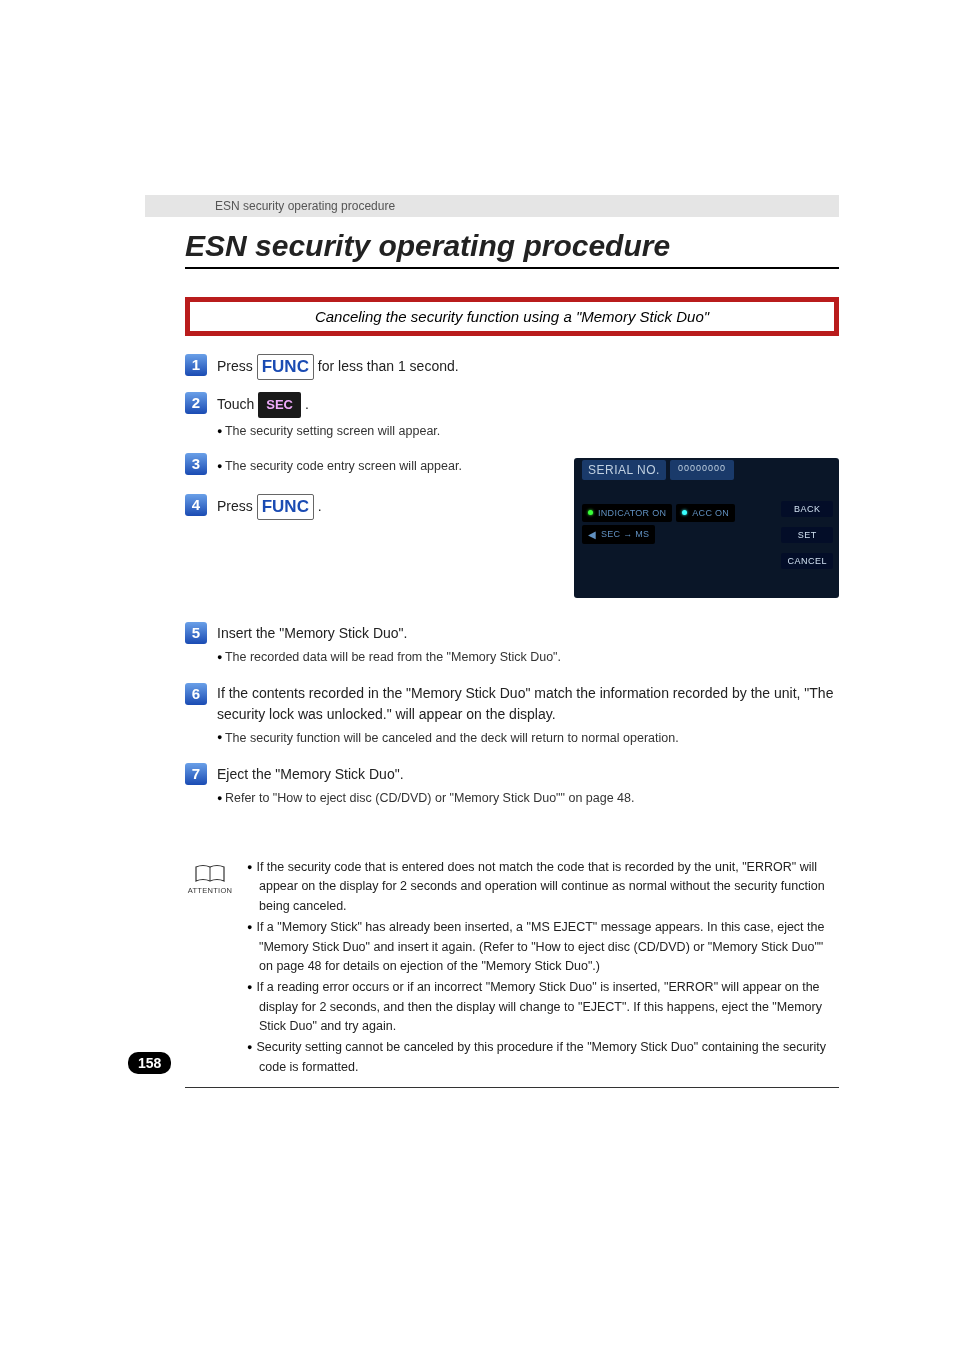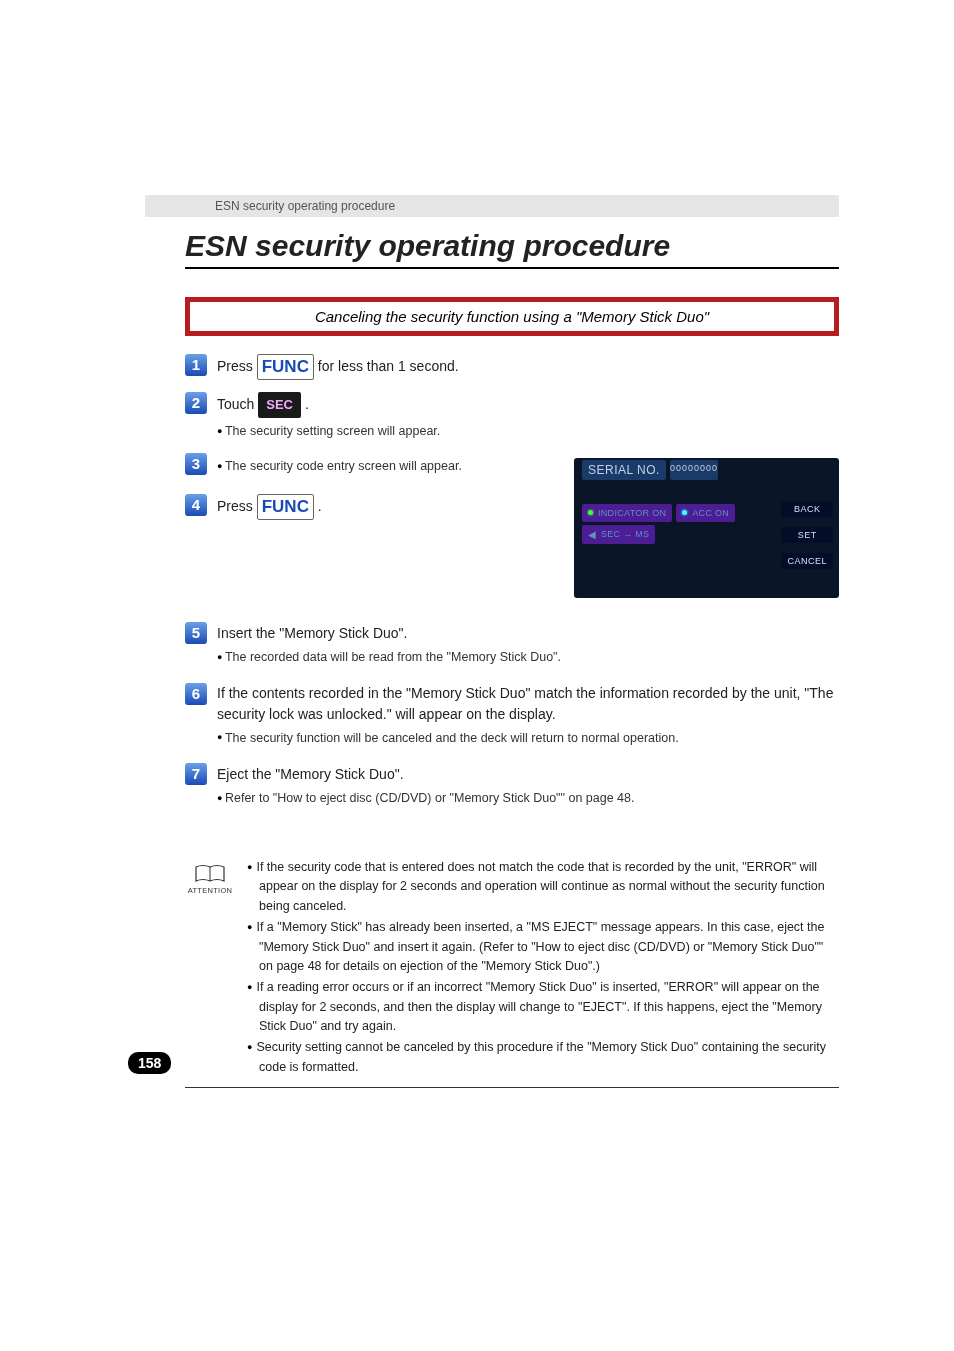--- a/index.html
+++ b/index.html
@@ -178,31 +178,31 @@
       color: #c0d0e0;
       font-size: 12px;
       padding: 3px 6px;
       border-radius: 2px;
       letter-spacing: 0.5px;
     }
     .scr-serial-val {
       background: #1a3a6a;
       color: #c0d0e0;
       font-size: 9px;
-      padding: 3px 0;
+      padding: 3px 8px;
       border-radius: 2px;
       letter-spacing: 1px;
     }
     .scr-controls {
       display: flex;
       padding: 24px 8px 0 8px;
       gap: 4px;
     }
     .scr-ctrl {
-      background: #4c1d95;
+      background: #000000;
       color: #6090c0;
       font-size: 9px;
       padding: 4px 6px;
       border-radius: 2px;
       display: flex;
       align-items: center;
       gap: 5px;
       letter-spacing: 0.3px;
     }
     .dot-green { width: 5px; height: 5px; background: #3aff3a; border-radius: 50%; box-shadow: 0 0 3px #3aff3a; }

